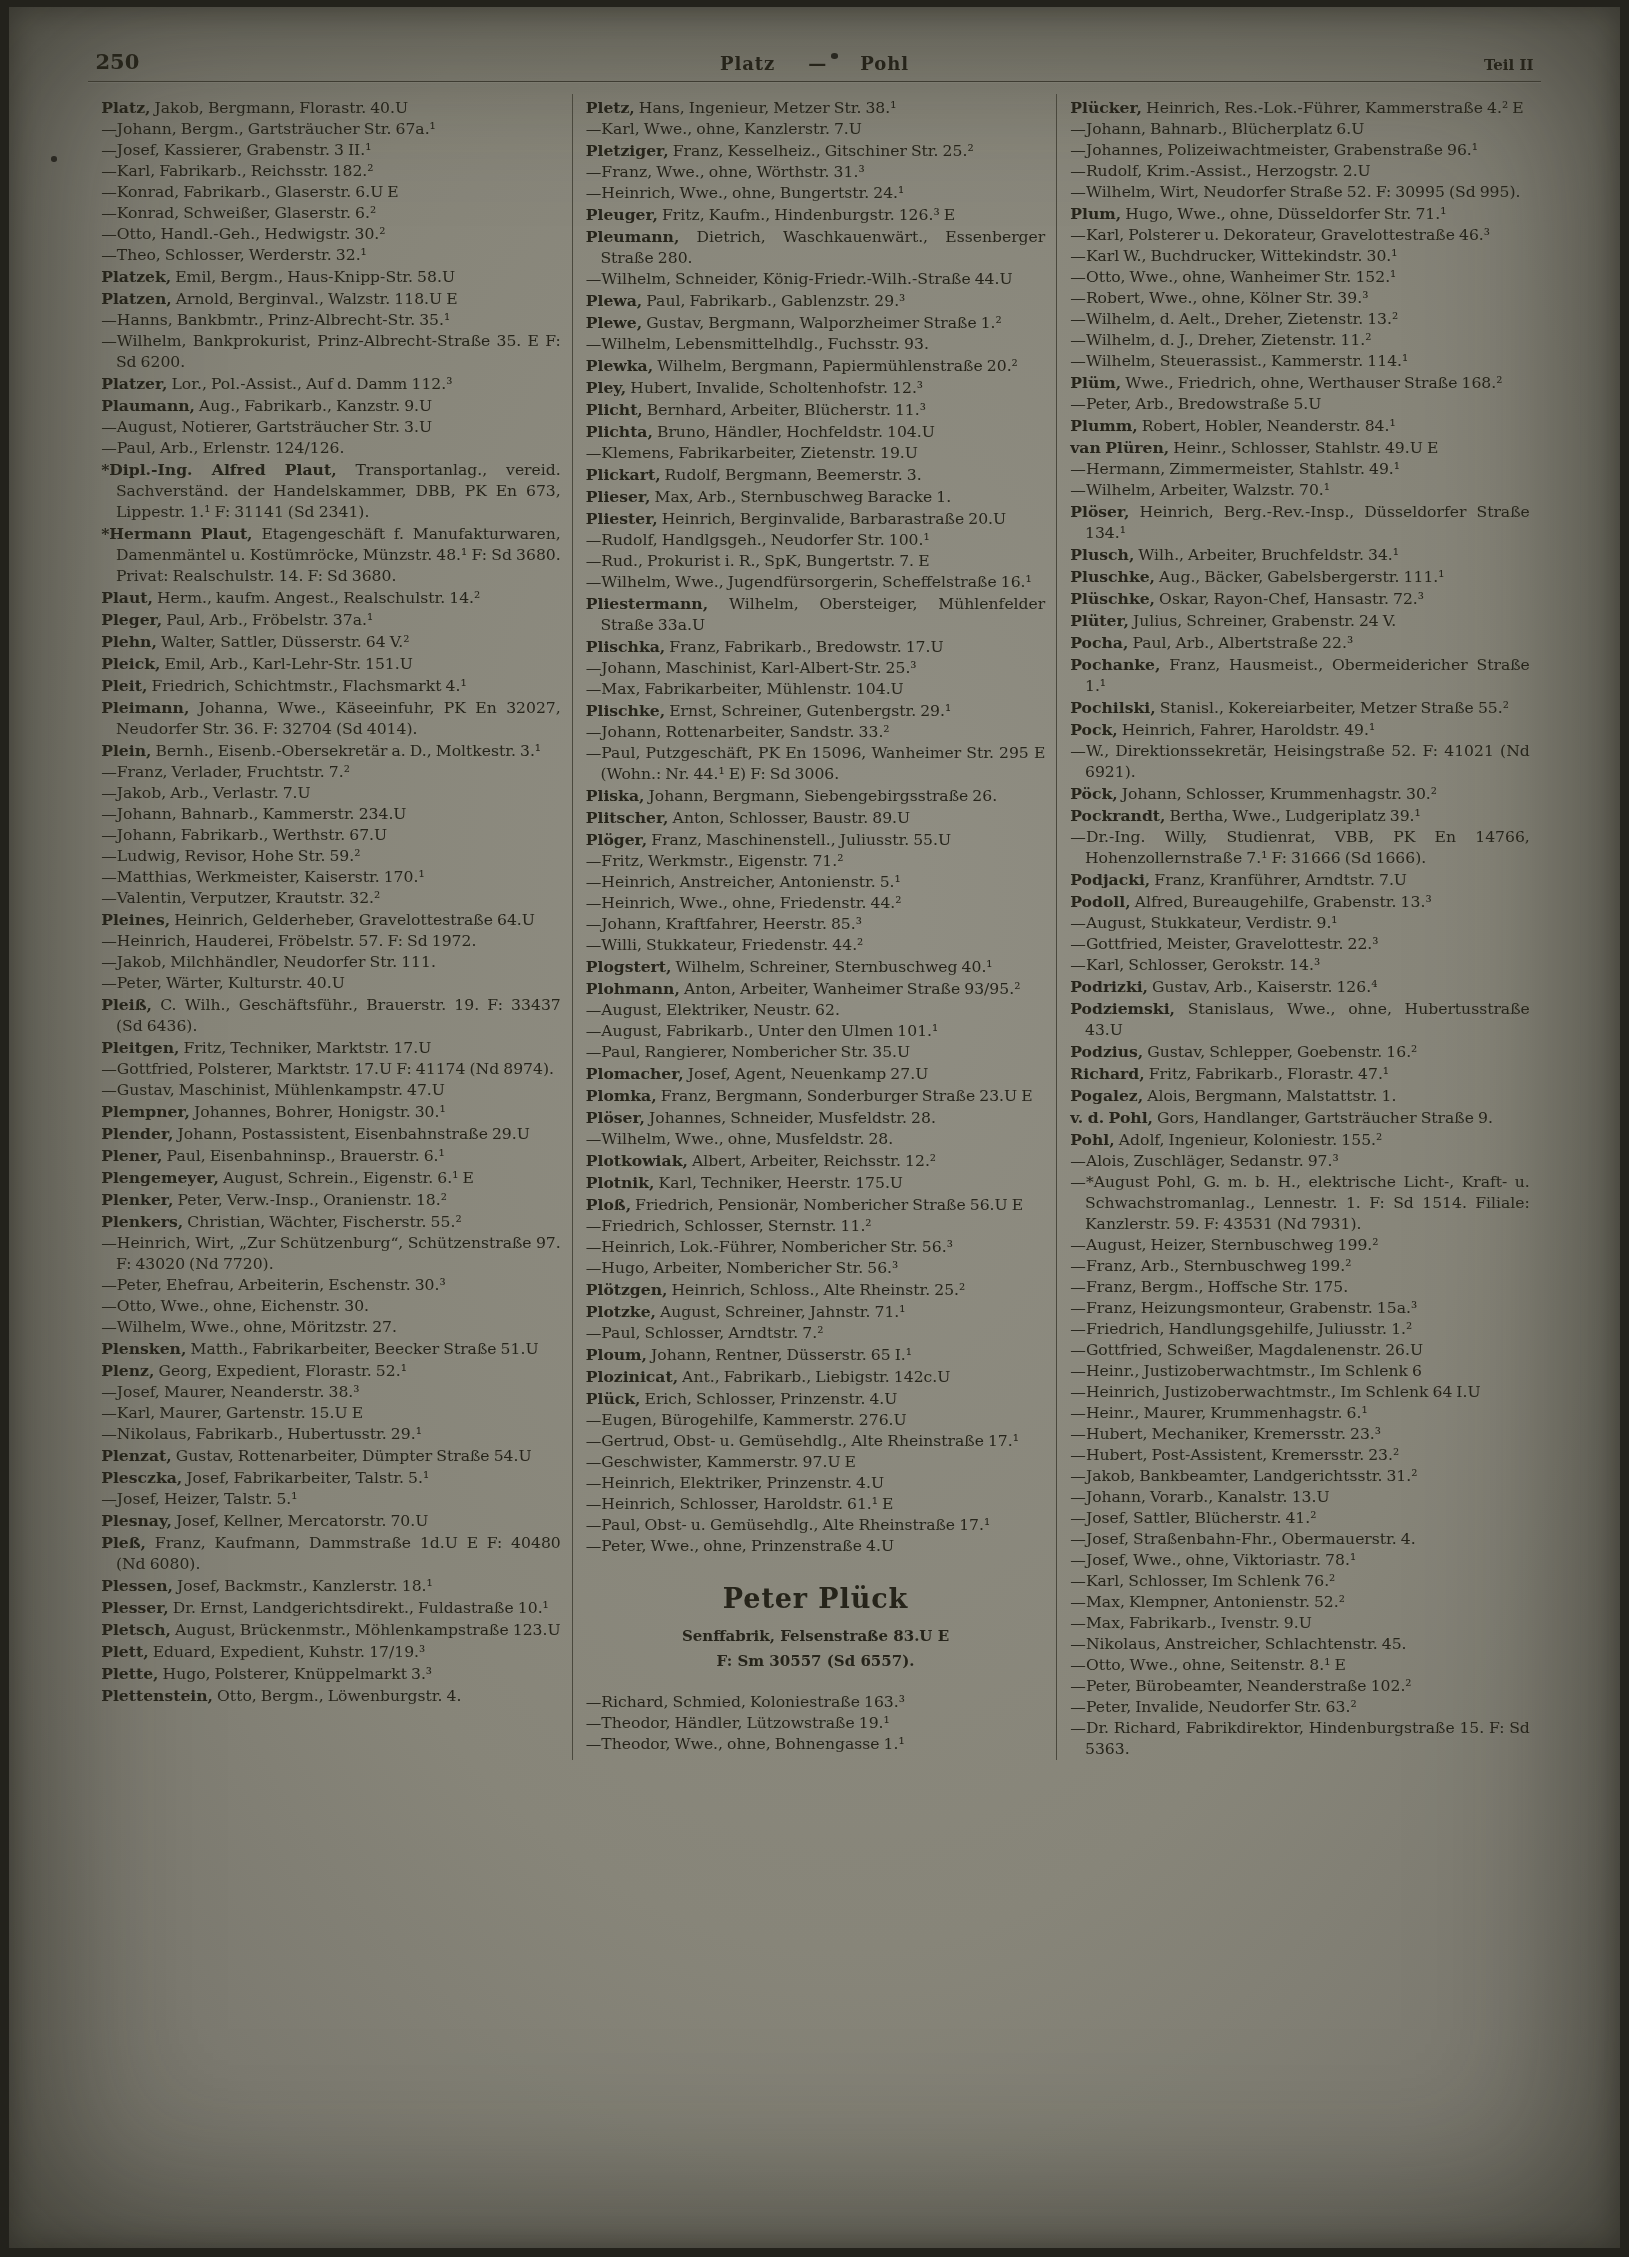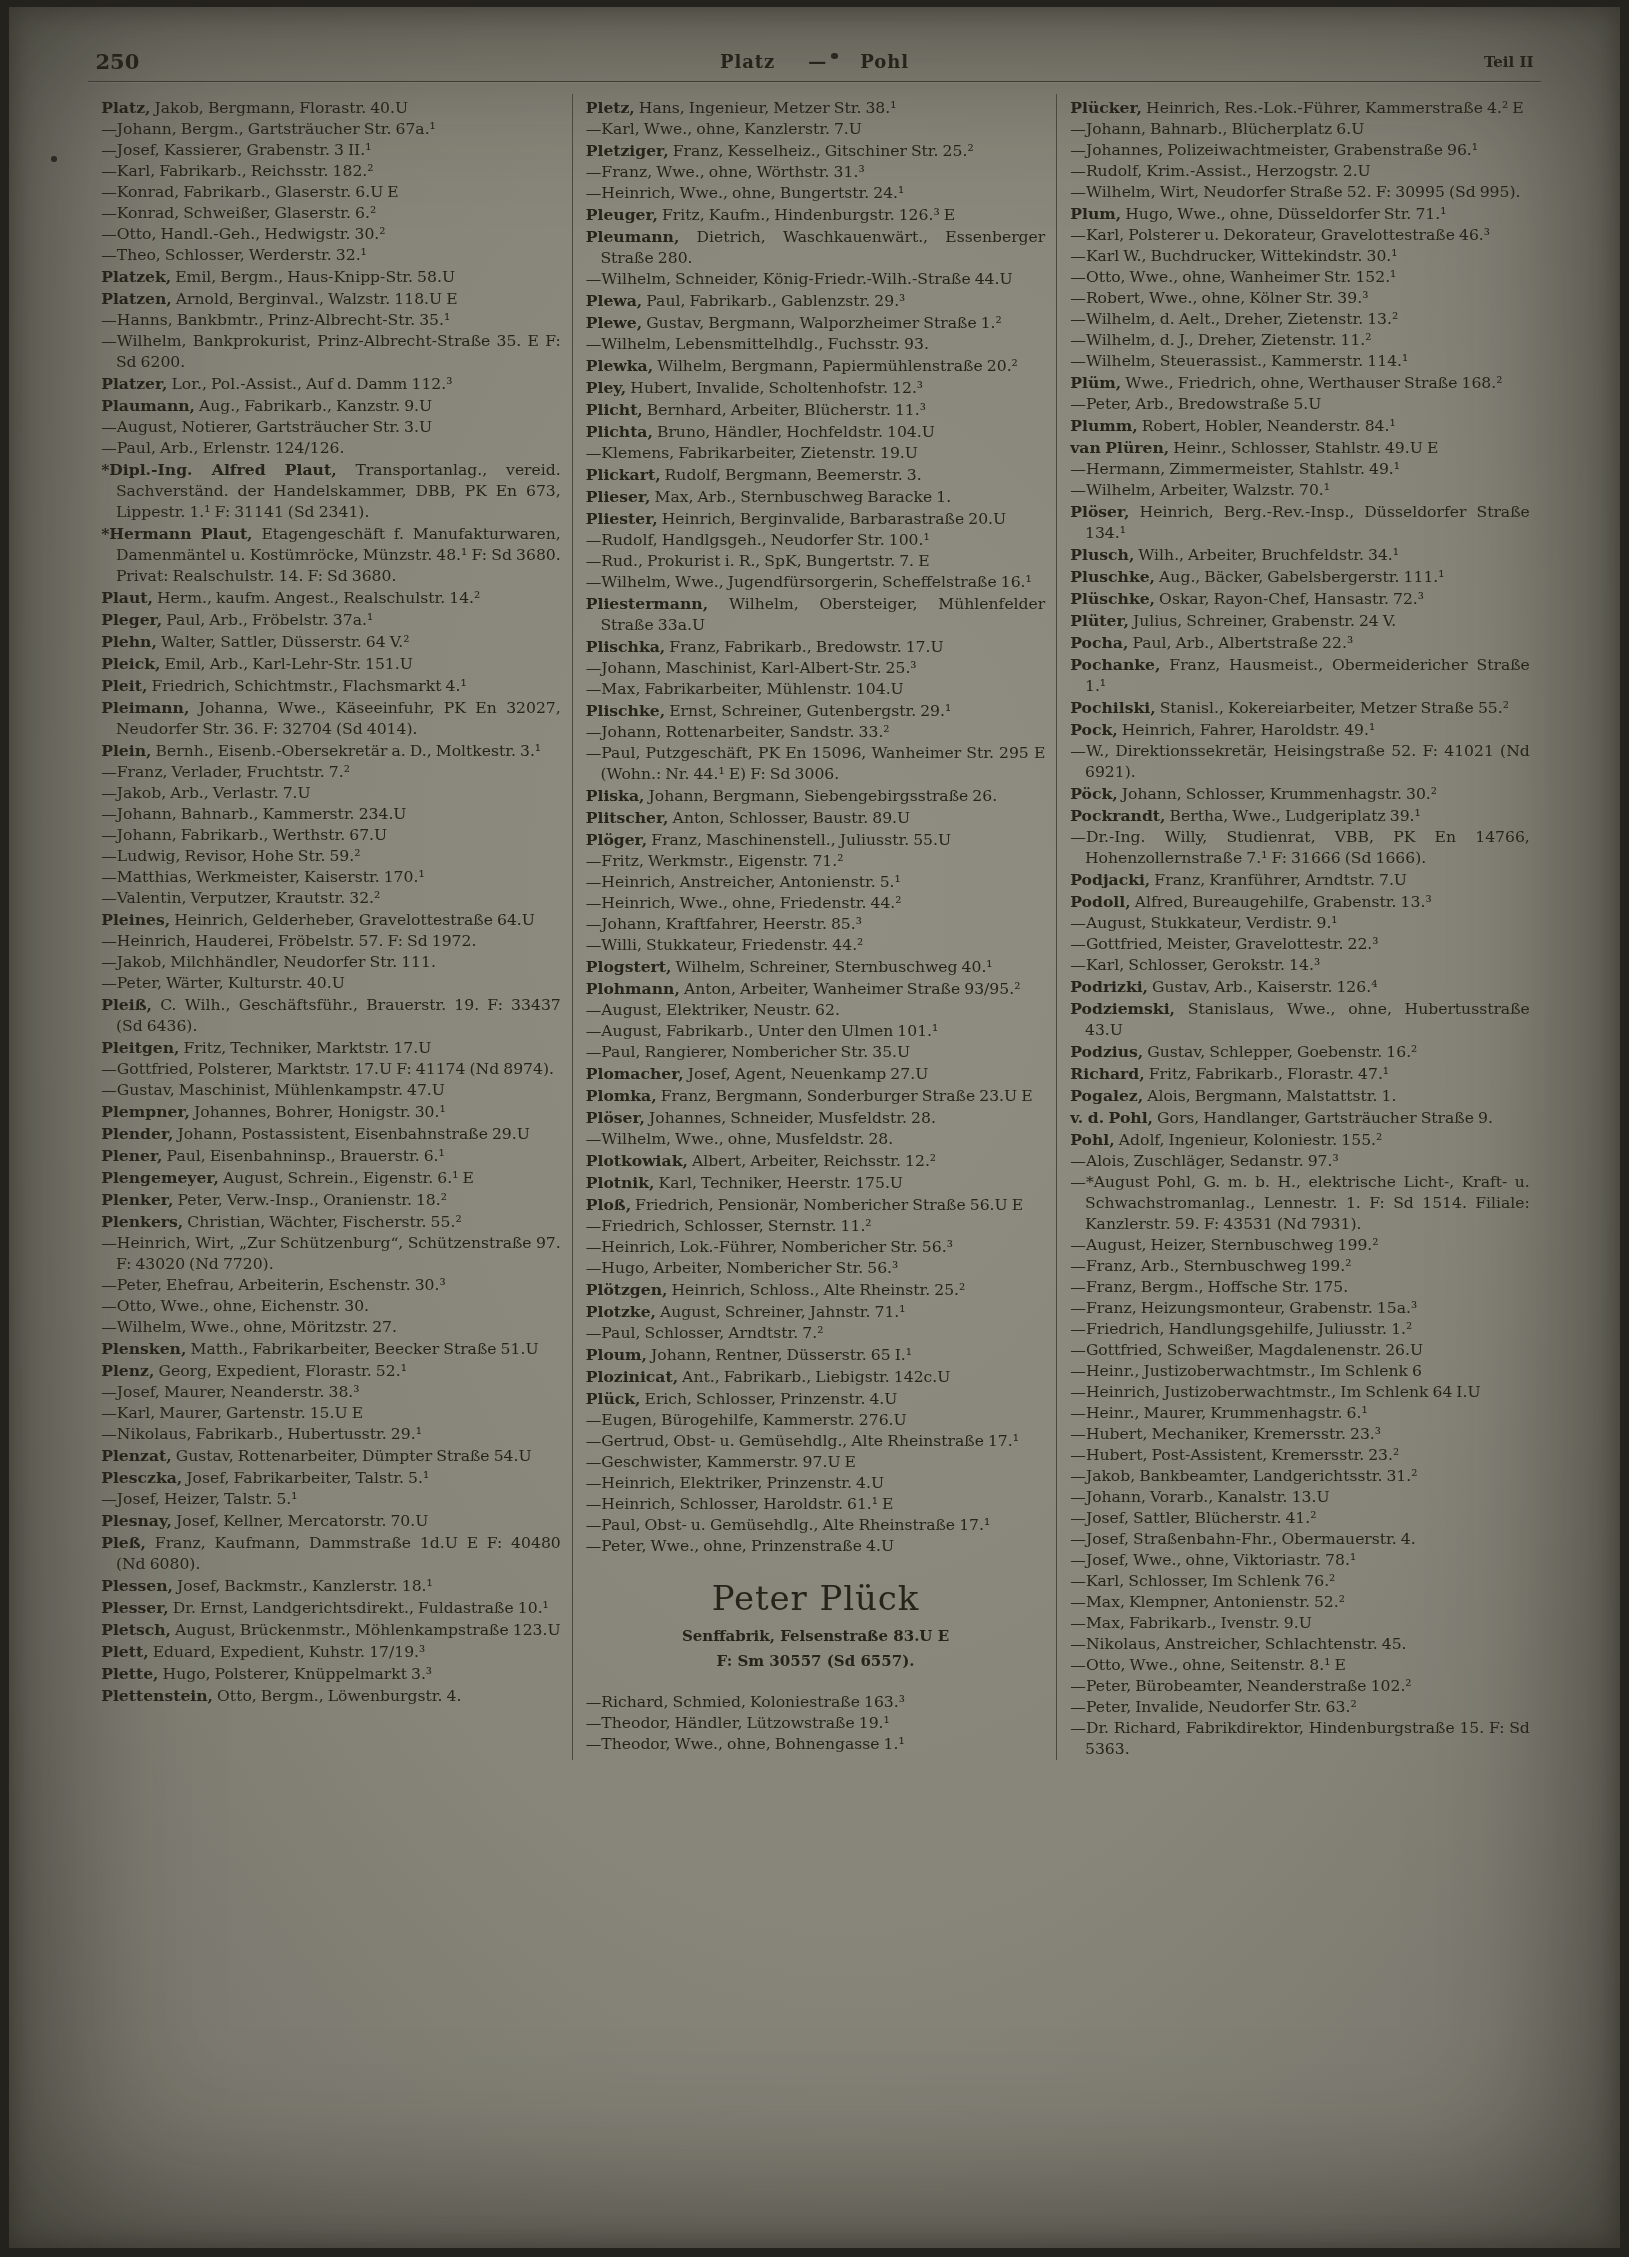--- a/index.html
+++ b/index.html
@@ -7,36 +7,36 @@
     width:1629px;height:2257px;position:relative;overflow:hidden;
     background:#23221c;
     font-family:"DejaVu Serif","Liberation Serif",serif;
   }
   .page{
     position:absolute;left:9.2px;top:7.3px;right:9.2px;bottom:9.2px;
     background:radial-gradient(ellipse at 52% 40%, #908e83 0%, #878579 55%, #7c7a70 80%, #6d6b61 100%);
     box-shadow: inset 0 0 156px 32px rgba(28,27,20,.55), inset 0 0 24px 5.5px rgba(28,27,20,.35);
   }
   .inner{position:absolute;left:79px;right:79px;top:42px;bottom:33px;color:#26241a;}
-  .page-header{display:flex;align-items:center;font-weight:bold;padding:0 7.3px 6.4px 7.3px;}
+  .page-header{display:flex;align-items:flex-end;font-weight:bold;padding:0 7.3px 6.4px 7.3px;}
   .pg-num{font-size:21px;width:129px;}
   .pg-title{flex:1;text-align:center;font-size:18px;word-spacing:26px;letter-spacing:0.9px;}
   .pg-part{width:129px;text-align:right;font-size:15px;}
   .rule{height:1.8px;background:#3e3c32;margin-bottom:6.4px;box-shadow:0 0.9px 0 rgba(255,255,255,.06);}
   .columns{display:flex;align-items:stretch;margin-top:12px;}
   .col{flex:1 1 0;padding:2.8px 11px 0 13px;min-width:0;}
   .col + .col{border-left:0.9px solid #4a483d;}
   .entry{
     font-size:15.6px;line-height:21px;text-align:justify;
     padding-left:14.7px;text-indent:-14.7px;word-spacing:-0.9px;
     hyphens:auto;-webkit-hyphens:auto;
   }
   .lead{font-weight:bold;}
   .ad{text-align:center;margin:22px 0 18.4px;}
-  .ad-title{font-size:34px;font-weight:normal;letter-spacing:0.9px;line-height:39px;margin-bottom:5.5px;}
+  .ad-title{font-size:27px;font-weight:bold;letter-spacing:0.9px;line-height:39px;margin-bottom:5.5px;}
   .ad-line{font-size:15px;font-weight:bold;line-height:25px;}
   .speck{position:absolute;border-radius:50%;background:#1d1c15;}
   .speck-a{width:6.4px;height:5.5px;left:822px;top:46px;opacity:.85;}
   .speck-b{width:5.5px;height:5.5px;left:42px;top:149px;opacity:.8;}
 </style>
 </head>
 <body>
 
 <div class="page">
   <div class="speck speck-a"></div>

